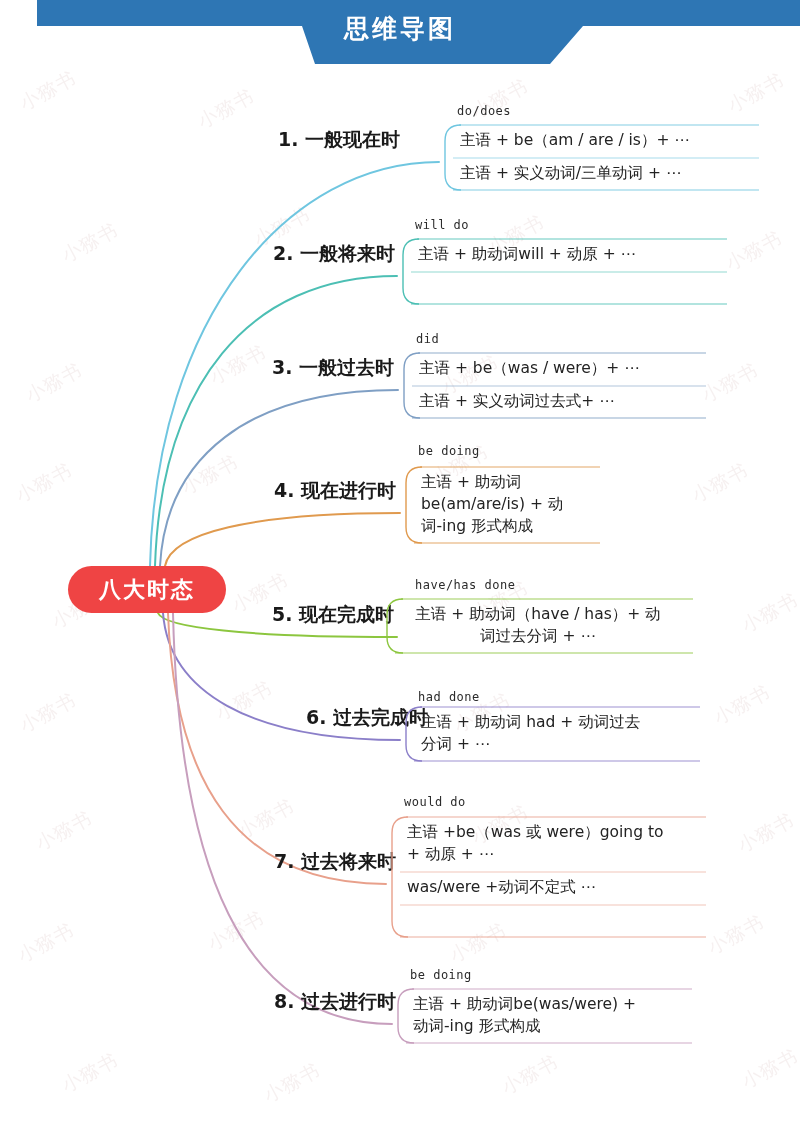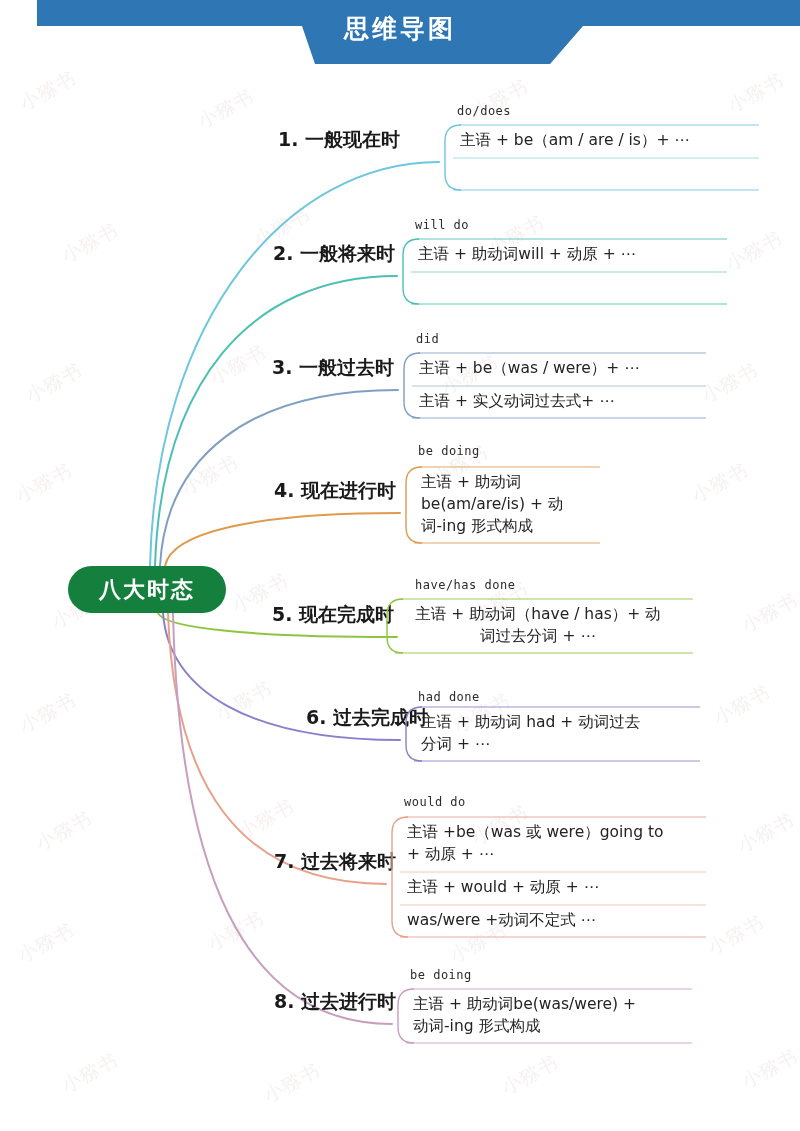--- a/index.html
+++ b/index.html
@@ -164,30 +164,31 @@
     <path d="M 150 566 C 156 315.52, 289 162, 439 162" fill="none" stroke="#6fc6e0" stroke-width="2" stroke-linecap="round"></path>
     <path d="M 155 566 C 161 386.2, 247 276, 397 276" fill="none" stroke="#4cbfb4" stroke-width="2" stroke-linecap="round"></path>
     <path d="M 160 566 C 166 456.88, 248 390, 398 390" fill="none" stroke="#7f9fc4" stroke-width="2" stroke-linecap="round"></path>
     <path d="M 165 566 C 171 533.14, 250 513, 400 513" fill="none" stroke="#e09a4e" stroke-width="2" stroke-linecap="round"></path>
     <path d="M 158 613 C 164 627.88, 247 637, 397 637" fill="none" stroke="#8cc63f" stroke-width="2" stroke-linecap="round"></path>
     <path d="M 163 613 C 169 691.74, 250 740, 400 740" fill="none" stroke="#8b7fc9" stroke-width="2" stroke-linecap="round"></path>
     <path d="M 168 613 C 174 781.02, 236 884, 386 884" fill="none" stroke="#e8a08b" stroke-width="2" stroke-linecap="round"></path>
     <path d="M 173 613 C 179 867.8199999999999, 242 1024, 392 1024" fill="none" stroke="#c79ebd" stroke-width="2" stroke-linecap="round"></path>
   </svg>
 
-<div id="center-node" style="background: #15803d;">
+<div id="center-node" style="background: #ef4444;">
   <span>八大时态</span>
 </div>
 
 <div id="branch-layer">
     <div class="branch-title" style="position: absolute; left: 180px; width: 220px; top: 127px;">1. 一般现在时</div>
     <div class="branch-tag" style="position: absolute; left: 457px; top: 104px; margin-left: 0px;">do/does</div>
     <div class="bracket-wrap" style="position: absolute; left: 443px; top: 124px;">
       <div class="items" style="width: 290px;">
         <div class="item">主语 + be（am / are / is）+ ⋯</div>
+        <div class="item">主语 + 实义动词/三单动词 + ⋯</div>
       </div>
       <svg class="bracket-curve" width="320" height="72">
         <path d="M 18 1 Q 2 1 2 17 L 2 50 Q 2 66 18 66" fill="none" stroke="#6fc6e0" stroke-width="1.4"></path>
         <line x1="16" y1="1" x2="316" y2="1" stroke="#6fc6e0" stroke-width="1.1" opacity="0.85"></line>
         <line x1="10" y1="34" x2="316" y2="34" stroke="#6fc6e0" stroke-width="1.1" opacity="0.6"></line>
         <line x1="10" y1="66" x2="316" y2="66" stroke="#6fc6e0" stroke-width="1.1" opacity="0.85"></line>
       </svg>
     </div>
     <div class="branch-title" style="position: absolute; left: 180px; width: 215px; top: 241px;">2. 一般将来时</div>
     <div class="branch-tag" style="position: absolute; left: 415px; top: 218px; margin-left: 0px;">will do</div>
@@ -255,21 +256,20 @@
         <line x1="16" y1="1" x2="296" y2="1" stroke="#8b7fc9" stroke-width="1.1" opacity="0.85"></line>
         <line x1="10" y1="55" x2="296" y2="55" stroke="#8b7fc9" stroke-width="1.1" opacity="0.85"></line>
       </svg>
     </div>
     <div class="branch-title" style="position: absolute; left: 180px; width: 216px; top: 849px;">7. 过去将来时</div>
     <div class="branch-tag" style="position: absolute; left: 404px; top: 795px; margin-left: 0px;">would do</div>
     <div class="bracket-wrap" style="position: absolute; left: 390px; top: 816px;">
       <div class="items" style="width: 290px;">
         <div class="item">主语 +be（was 或 were）going to
 + 动原 + ⋯</div>
-        <div class="item">主语 + would + 动原 + ⋯</div>
         <div class="item">was/were +动词不定式 ⋯</div>
       </div>
       <svg class="bracket-curve" width="320" height="127">
         <path d="M 18 1 Q 2 1 2 17 L 2 105 Q 2 121 18 121" fill="none" stroke="#e8a08b" stroke-width="1.4"></path>
         <line x1="16" y1="1" x2="316" y2="1" stroke="#e8a08b" stroke-width="1.1" opacity="0.85"></line>
         <line x1="10" y1="56" x2="316" y2="56" stroke="#e8a08b" stroke-width="1.1" opacity="0.6"></line>
         <line x1="10" y1="89" x2="316" y2="89" stroke="#e8a08b" stroke-width="1.1" opacity="0.6"></line>
         <line x1="10" y1="121" x2="316" y2="121" stroke="#e8a08b" stroke-width="1.1" opacity="0.85"></line>
       </svg>
     </div>

